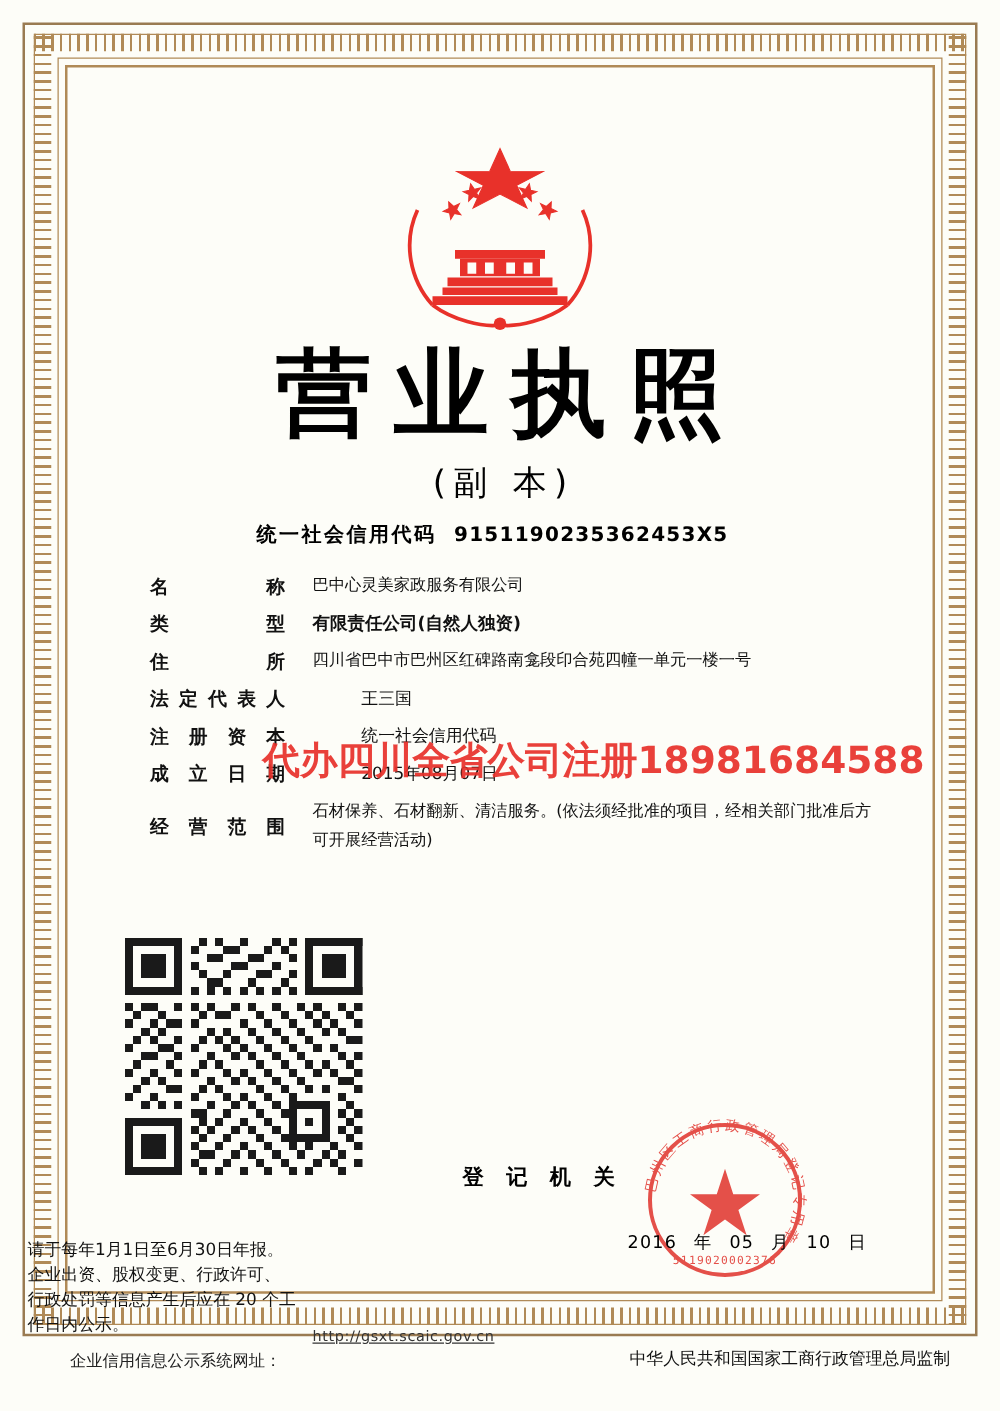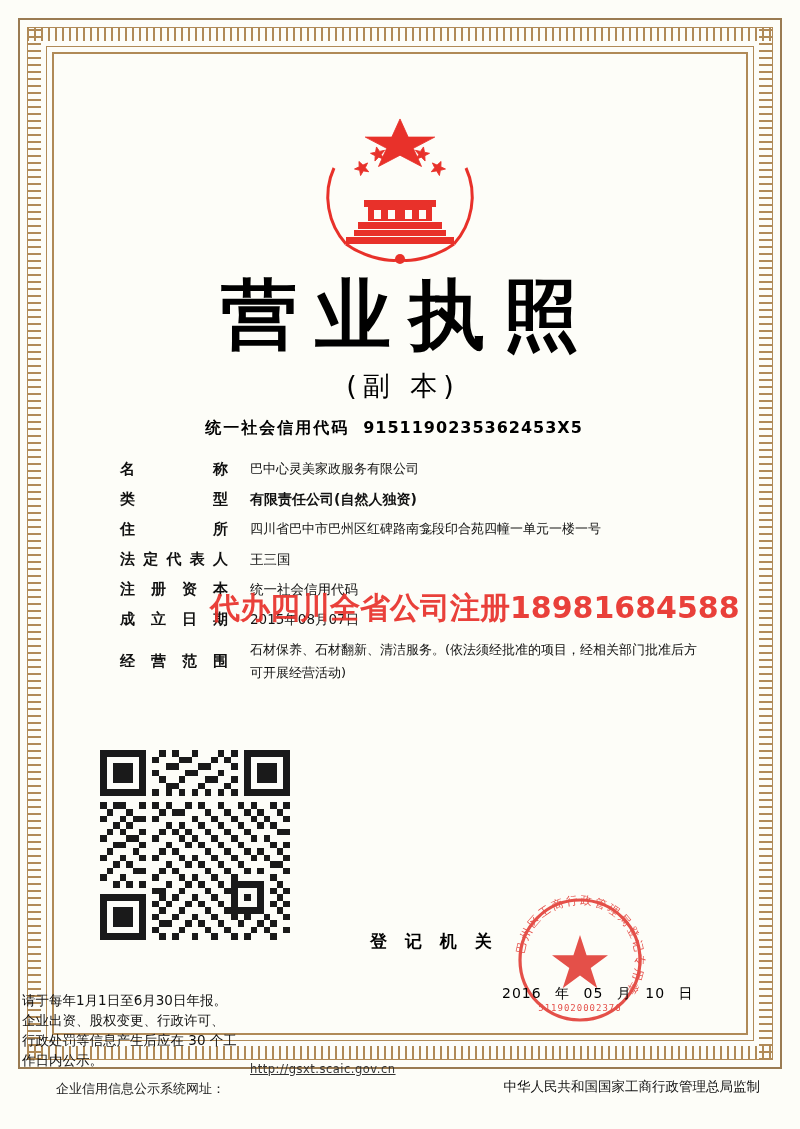--- a/index.html
+++ b/index.html
@@ -111,21 +111,21 @@
     line-height:22px;
   }
   .row .val{
     flex:1;
     font-size:14px;
     color:#111;
     line-height:22px;
     padding-left:8px;
   }
   .row.bold .val{font-weight:bold;}
-  .row.small .val{font-size:13.5px;}
+  .row.small .val{font-size:13.5px;margin-left:39px;}
   .val.wide{font-size:13px;}
   .scope .val{line-height:23px;}
   
   .qr{
     position:absolute;left:100px;top:750px;
     width:190px;height:190px;
   }
   
   .reg-auth{
     position:absolute;left:370px;top:930px;
@@ -531,21 +531,21 @@
     <span>年</span>
     <span>05</span>
     <span>月</span>
     <span>10</span>
     <span>日</span>
   </div>
 
   <div class="notice">
     <div>请于每年1月1日至6月30日年报。</div>
     <div>企业出资、股权变更、行政许可、</div>
-    <div>行政处罚等信息产生后应在 30 个工</div>
+    <div>行政处罚等信息产生后应在 20 个工</div>
     <div>作日内公示。</div>
   </div>
 
   <div class="gsxt">http://gsxt.scaic.gov.cn</div>
   <div class="foot-left">企业信用信息公示系统网址：</div>
   <div class="foot-right">中华人民共和国国家工商行政管理总局监制</div>
 
 </div>
 
 </body></html>

